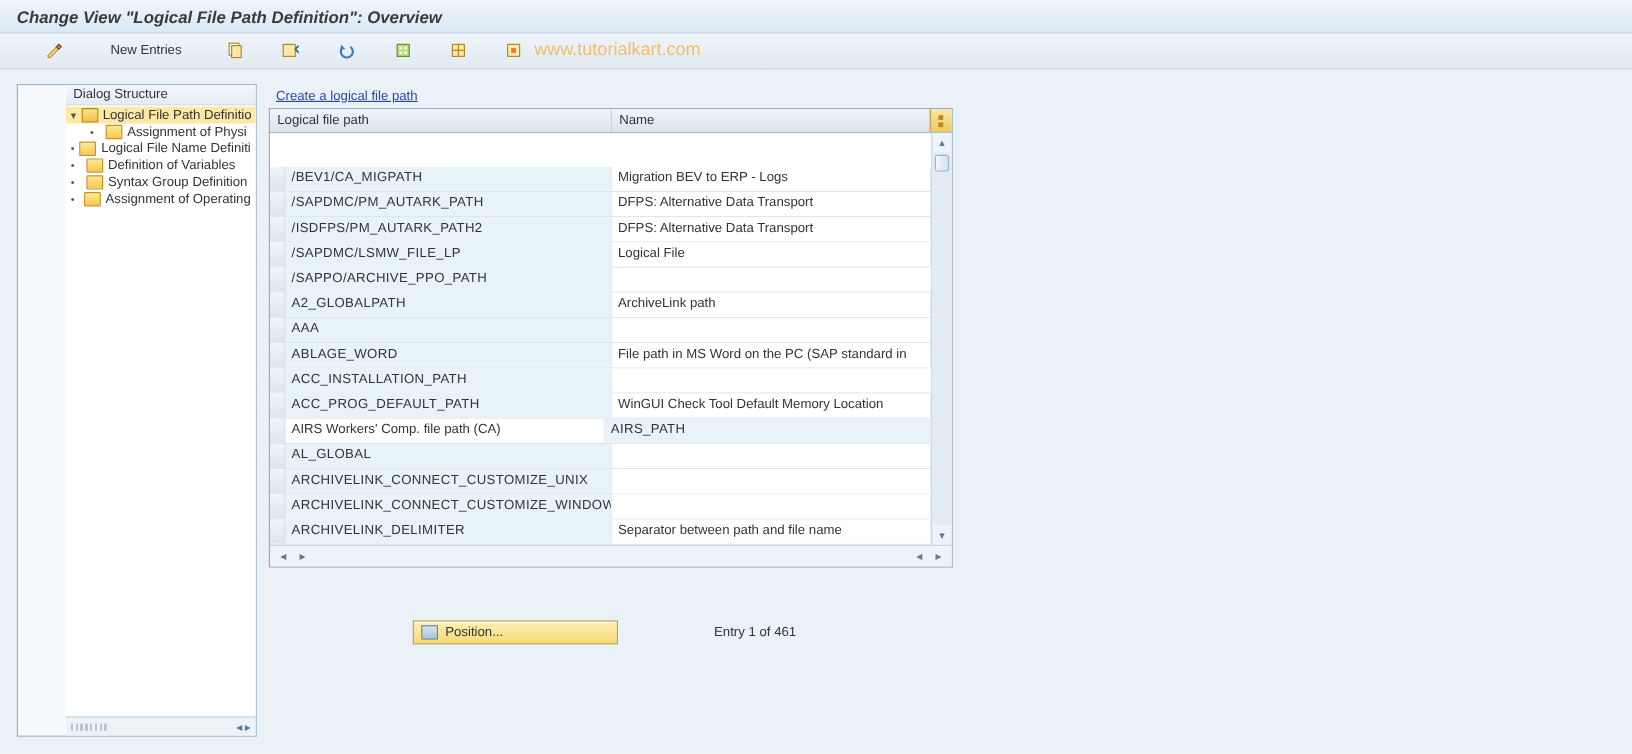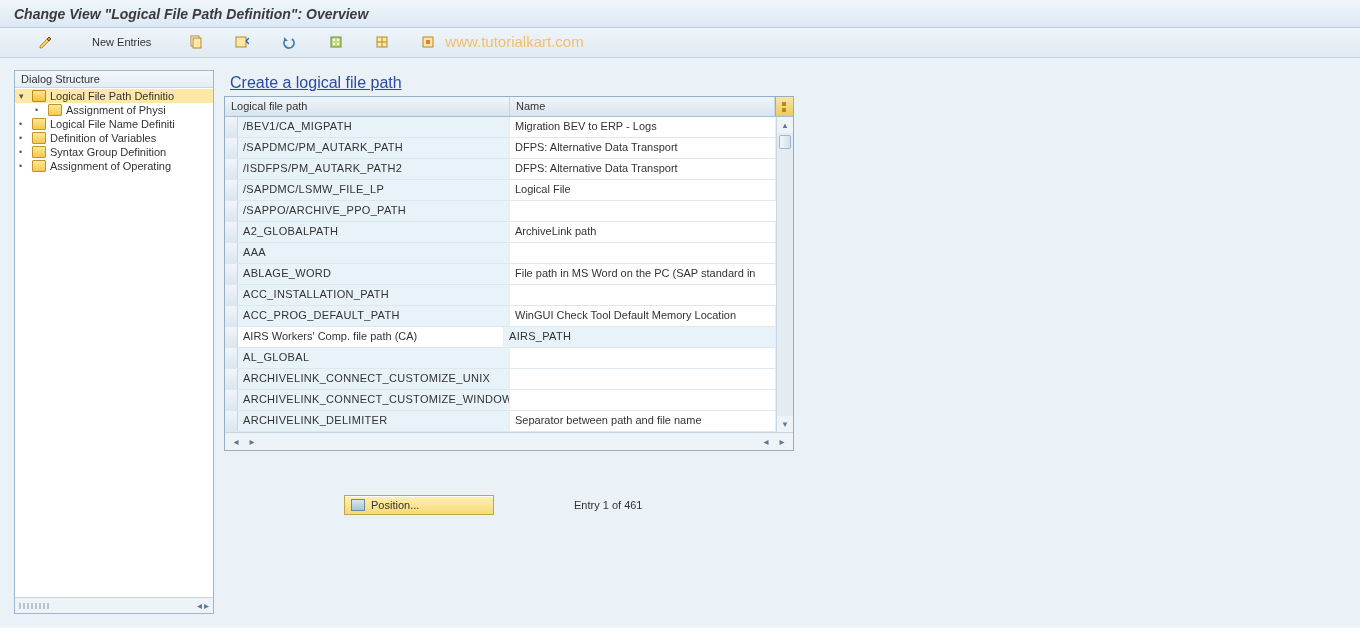--- a/index.html
+++ b/index.html
@@ -57,20 +57,21 @@
       height: calc(628px - 30px - 30px);
       background: #eaf1f7;
     }
     .tree-panel {
       width: 200px;
       background: #f7fafd;
       border: 1px solid #9db8ce;
       display: flex;
       flex-direction: column;
       position: relative;
+      padding-left: 40px;
     }
     .tree-header {
       background: linear-gradient(to bottom, #f3f7fb, #e4ecf3);
       border-bottom: 1px solid #c7d6e2;
       padding: 2px 6px;
       font-size: 11px;
       color: #333;
     }
     .tree-body {
       flex: 1;
@@ -128,21 +129,21 @@
       height: 6px;
       background: repeating-linear-gradient(90deg, #b9c5ce 0 2px, transparent 2px 4px);
     }
     .main-panel {
       flex: 1;
       position: relative;
     }
     .link-text {
       color: #2b4aa1;
       text-decoration: underline;
-      font-size: 16px;
+      font-size: 11px;
       margin: 4px 0 4px 6px;
       display: inline-block;
       cursor: pointer;
     }
     .table-wrap {
       width: 570px;
       border: 1px solid #94aec5;
       background: #fff;
       display: flex;
       flex-direction: column;
@@ -177,20 +178,21 @@
         linear-gradient(#b78a1a,#b78a1a), linear-gradient(#b78a1a,#b78a1a);
       background-size: 4px 4px;
       background-position: 0 0, 6px 0, 0 6px, 6px 6px;
       background-repeat: no-repeat;
     }
     .table-body {
       display: flex;
     }
     .rows-col {
       flex: 1;
+      margin-top: 28px;
     }
     .scrollbar-col {
       width: 17px;
       background: #eef3f8;
       border-left: 1px solid #c7d6e2;
       display: flex;
       flex-direction: column;
       align-items: center;
     }
     .scroll-arrow {
@@ -282,21 +284,21 @@
       margin-top: 44px;
       margin-left: 120px;
     }
     .position-btn {
       display: flex;
       align-items: flex-start;
       gap: 6px;
       background: linear-gradient(to bottom, #fdf0b7, #f7d978);
       border: 1px solid #c4a648;
       padding: 3px 30px 3px 6px;
-      width: 150px;
+      width: 171px;
       font-size: 11px;
       cursor: pointer;
       box-shadow: 0 1px 0 #fff inset;
     }
     .position-btn .pos-icon {
       width: 14px; height: 12px;
       background: linear-gradient(to bottom, #d7e6f3, #a7c3db);
       border: 1px solid #6a89a3;
     }
     .entry-of {

